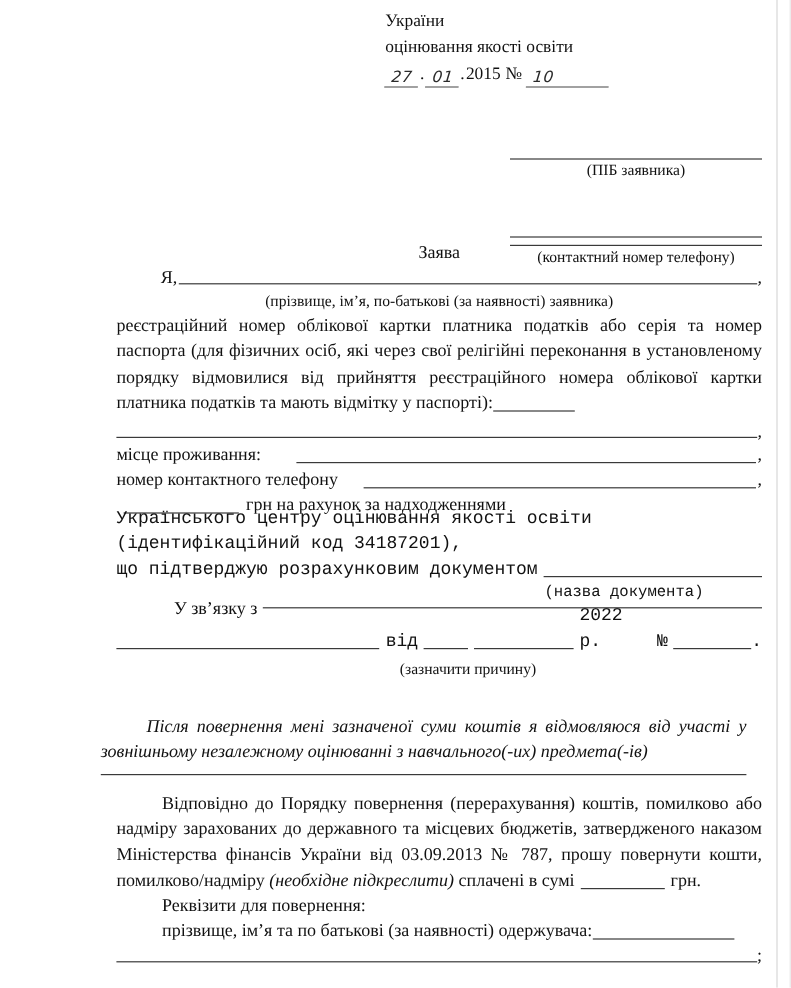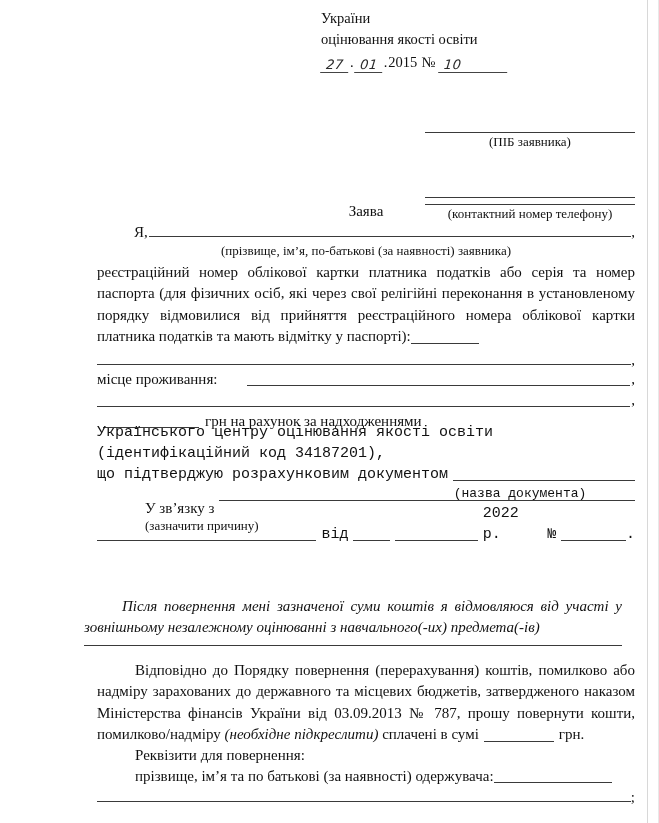--- a/index.html
+++ b/index.html
@@ -191,36 +191,37 @@
     text-align: center;
     font-size: 13px;
     line-height: 17px;
     width: 230px;
     margin-left: 308px;
   }
 
   .blk-reason { position: absolute; left: 97px; top: 500px; width: 538px; }
   .reason-row {
     display: flex;
-    align-items: flex-start;
+    align-items: center;
     font-size: 15px;
     padding-left: 48px;
   }
   .reason-row .rule {
     flex: 1;
     border-bottom: 1px solid #3a3a3a;
     height: 0;
     margin-bottom: 4px;
     margin-left: 5px;
   }
   .reason-cap {
-    text-align: left;
+    text-align: center;
     font-size: 13px;
     line-height: 17px;
     padding-left: 48px;
+    margin-top: 32px;
   }
 
   .blk-sum { position: absolute; left: 97px; top: 548px; width: 538px; }
   .blk-after { position: absolute; left: 84px; top: 596px; width: 538px; font-style: italic; }
   .blk-order { position: absolute; left: 97px; top: 660px; width: 538px; }
   .blk-req { position: absolute; left: 97px; top: 745px; width: 538px; }
 
   .ital { font-style: italic; }
 
   .req-indent { padding-left: 38px; font-size: 15px; line-height: 21px; }
@@ -300,20 +301,21 @@
 
     <div class="lrow">
       <span class="label-sp" style="width:150px; display:inline-flex; justify-content:space-between">
         <span>місце проживання:</span>
       </span>
       <span class="rule"></span>
       <span class="tail">,</span>
     </div>
 
     <div class="lrow">
+      <span style="width:206px; display:inline-block">номер контактного телефону</span>
       <span class="rule"></span>
       <span class="tail">,</span>
     </div>
 
     <div class="lrow">
       <span style="width:96px; border-bottom:1px solid #3a3a3a; height:0; margin:0 6px 4px 6px"></span>
       <span>грн на рахунок за надходженнями</span>
     </div>
   </div>
 

